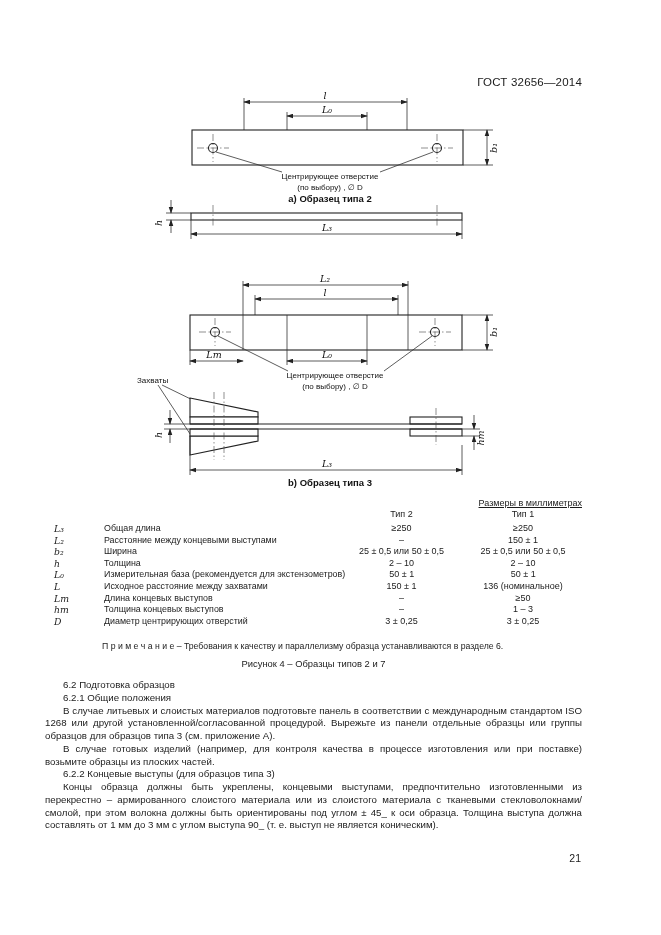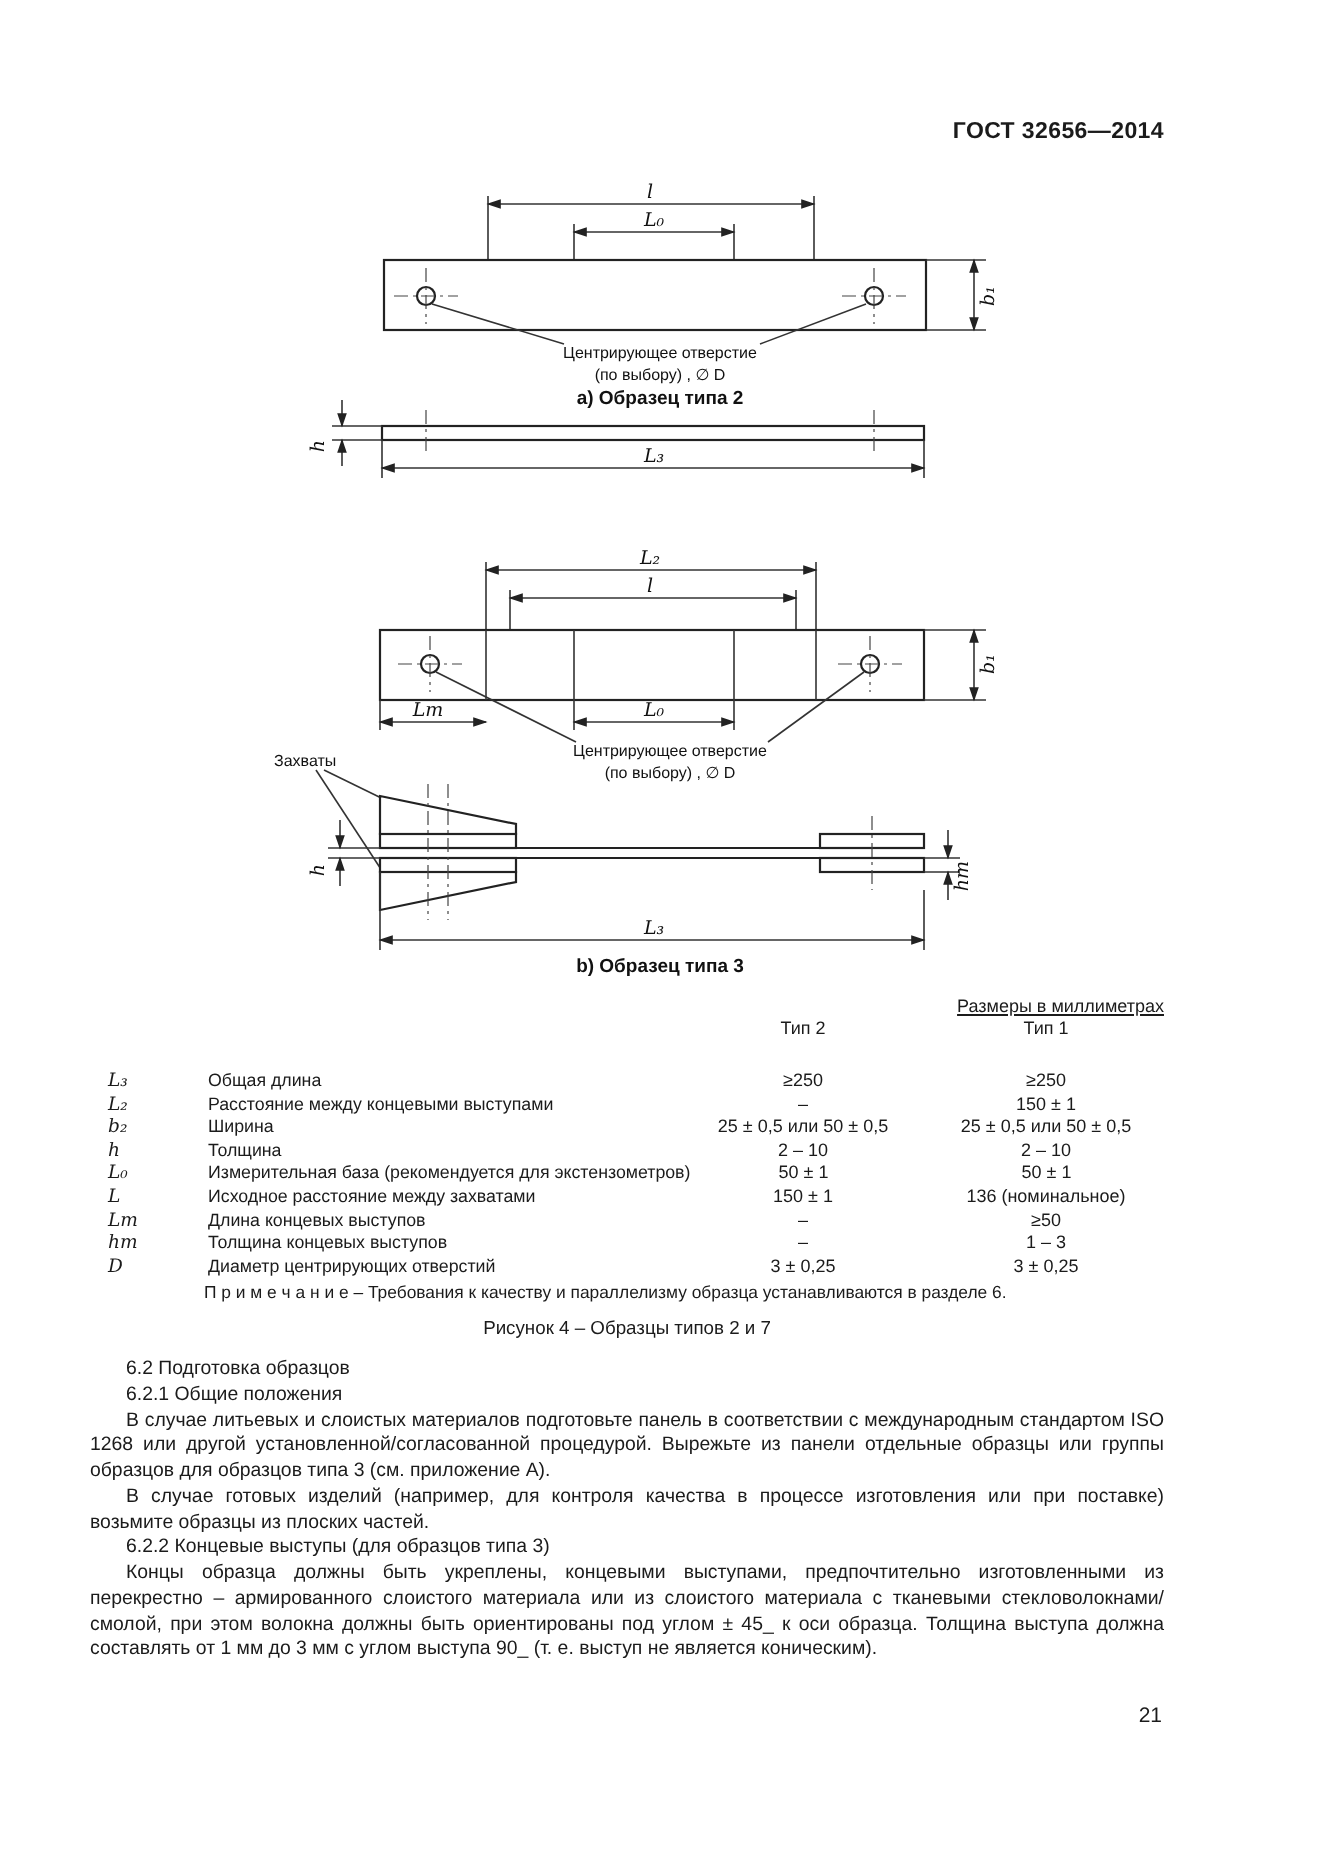--- a/index.html
+++ b/index.html
@@ -1,36 +1,36 @@
 <!DOCTYPE html>
 <html><head>
 <meta charset="utf-8">
 <style>
   html,body{margin:0;padding:0;}
   body{
     width:661px;height:935px;background:#ffffff;position:relative;
     font-family:"Liberation Sans",sans-serif;color:#1b1b1b;overflow:hidden;
   }
   .hdr{
-    position:absolute;top:60px;right:79px;font-size:11.5px;font-weight:bold;
+    position:absolute;top:76px;right:79px;font-size:11.5px;font-weight:normal;
     letter-spacing:.2px;
   }
   svg{position:absolute;left:0;top:88px;}
   .obj{stroke:#222;stroke-width:1.1;fill:none}
   .objf{stroke:#222;stroke-width:1.1;fill:#fff}
   .dim{stroke:#333;stroke-width:.8;fill:none}
   .cl{stroke:#444;stroke-width:.6;stroke-dasharray:7 2.5 1.5 2.5;fill:none}
   .dimtext{font:italic 9.5px "DejaVu Serif","DejaVu Sans",serif;fill:#111}
   .lbl{font:8px "Liberation Sans",sans-serif;fill:#111}
   .cap{font:bold 9.5px "Liberation Sans",sans-serif;fill:#111}
   .tc{text-anchor:middle}
   
   .table-block{position:absolute;left:48px;top:498px;width:540px;font-size:9px;}
   .units{ text-align:right;padding-right:6px;margin-bottom:1px;text-decoration:underline;}
-  .thead{display:grid;grid-template-columns:56px 1fr 113px 130px;margin-bottom:16px;}
+  .thead{display:grid;grid-template-columns:56px 1fr 113px 130px;margin-bottom:4px;}
   .thead span{text-align:center}
   .trow{display:grid;grid-template-columns:56px 1fr 113px 130px;line-height:11.6px;}
   .sym{font:italic 9.3px "DejaVu Serif","DejaVu Sans",serif;padding-left:6px;white-space:nowrap}
   .nm{white-space:nowrap;font-size:8.9px}
   .v{text-align:center;white-space:nowrap}
   .note{position:absolute;left:70px;top:641px;width:515px;font-size:8.7px;padding-left:32px;}
   .figcap{position:absolute;left:45px;top:658px;width:537px;text-align:center;font-size:9.4px;}
   .bodytext{position:absolute;left:45px;top:679px;width:537px;font-size:9.7px;line-height:12.75px;text-align:justify;}
   .bodytext p{margin:0;text-indent:18px;}
   .pagenum{position:absolute;top:852px;right:80px;font-size:10.5px;margin-left:48px;}

